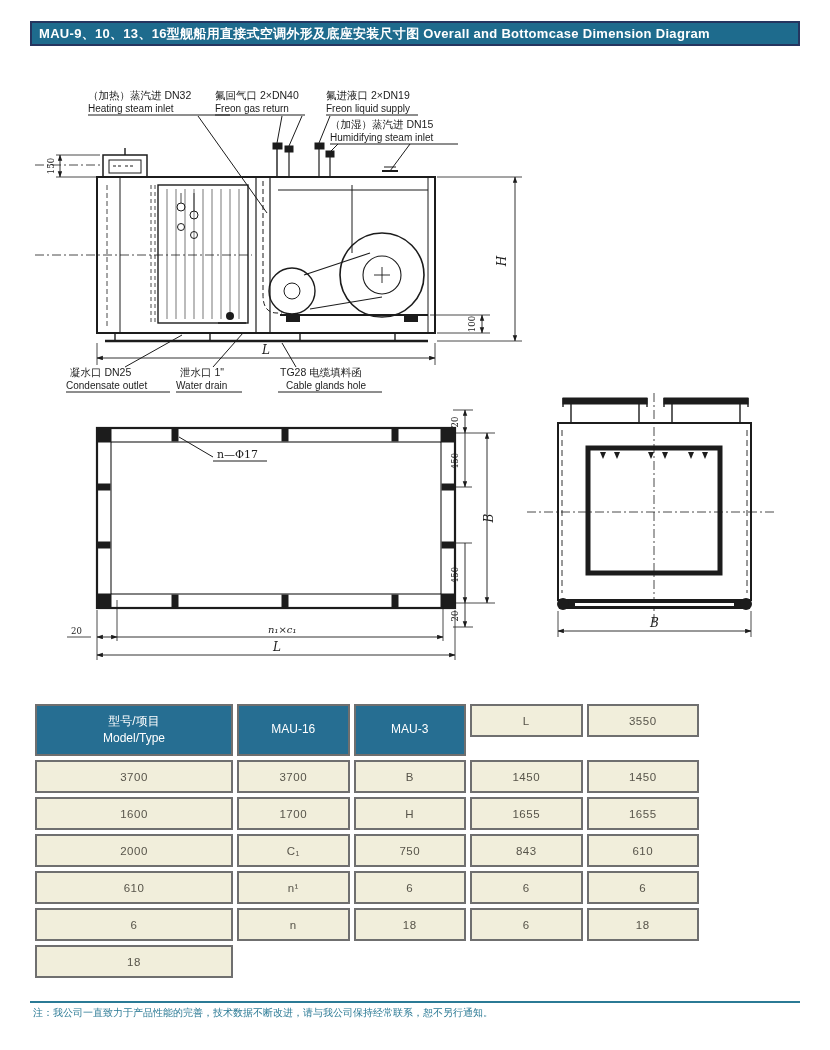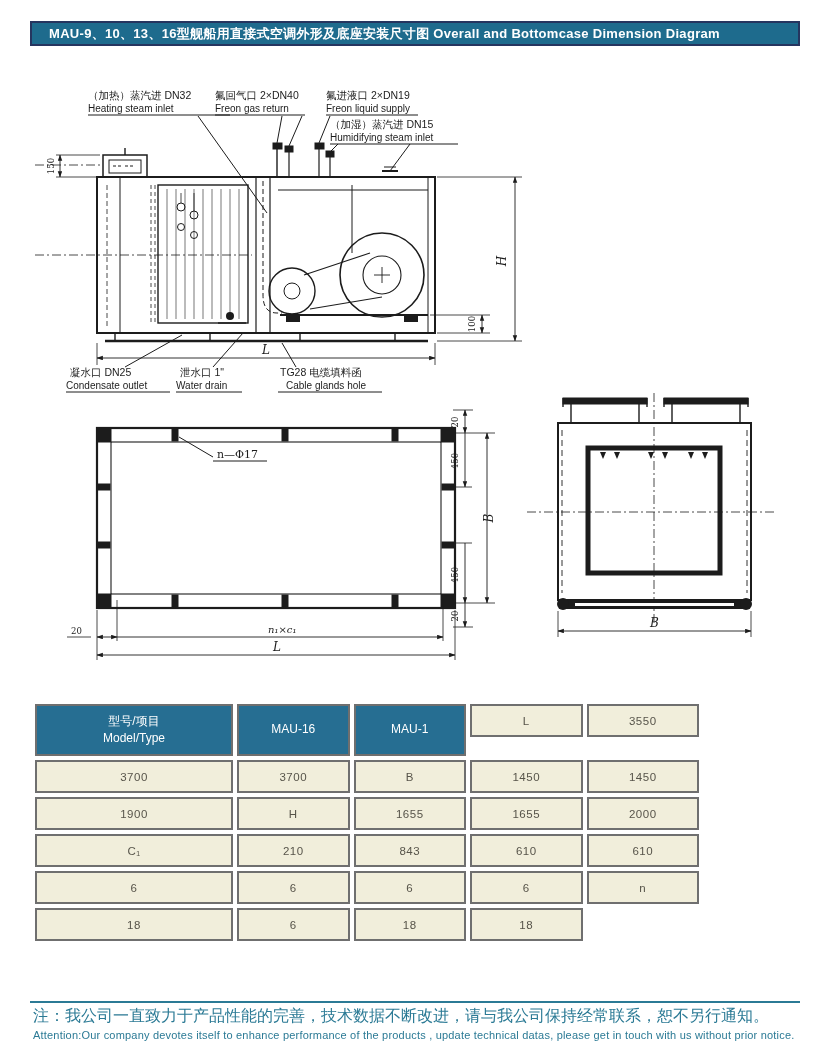--- a/index.html
+++ b/index.html
@@ -3,21 +3,21 @@
 <meta charset="utf-8">
 <style>
   html,body { margin:0; padding:0; background:#ffffff; }
   .page {
     position:relative; width:830px; height:1050px; background:#ffffff;
     font-family:"Liberation Sans","DejaVu Sans",sans-serif; overflow:hidden;
   }
   .title-bar {
     position:absolute; left:30px; top:21px; width:770px; height:25px;
     background:#1e6b8d; border:2px solid #25355f; box-sizing:border-box;
-    color:#ffffff; display:flex; align-items:center; padding-left:17px;
+    color:#ffffff; display:flex; align-items:center; padding-left:7px;
     font-size:13px; font-weight:600; letter-spacing:0.3px; white-space:nowrap;
   }
   svg.drawing { position:absolute; }
   svg text { fill:#1c1c1c; font-family:"Liberation Sans","DejaVu Sans",sans-serif; }
   svg .cn { font-size:10.5px; }
   svg .en { font-size:10px; }
   svg .dimletter { font-family:"DejaVu Serif","Liberation Serif",serif; font-style:italic; font-size:12px; }
   svg .dimnum { font-family:"DejaVu Serif","Liberation Serif",serif; font-size:8.5px; }
 
   .spec-table {
@@ -28,21 +28,21 @@
     border:2px solid #6f6f6f; box-sizing:border-box;
     display:flex; align-items:center; justify-content:center; text-align:center;
   }
   .cell.head {
     background:#266e92; color:#ffffff; height:52px;
     flex-direction:column; font-size:12px; line-height:1.45;
   }
   .cell.body { background:#f1eedb; color:#57544a; height:33px; font-size:11.5px; letter-spacing:0.5px; }
   .divider { position:absolute; left:30px; top:1001px; width:770px; height:2px; background:#2b7a95; }
   .note { position:absolute; left:33px; top:1006px; color:#2b7a95; width:780px; }
-  .note .cn-line { font-size:16px; margin-bottom:2px; }
+  .note .cn-line { font-size:10px; margin-bottom:2px; }
   .note .en-line { font-size:11px; letter-spacing:0.2px; white-space:nowrap; }
 </style>
 </head>
 <body>
 
 <div class="page">
 
   <div class="title-bar">
     <span>MAU-9、10、13、16型舰船用直接式空调外形及底座安装尺寸图 Overall and Bottomcase Dimension Diagram</span>
   </div>
@@ -306,54 +306,55 @@
     </g>
     <text class="dimletter" x="125" y="242">B</text>
   </svg>
 
   <div class="spec-table">
     <div class="cell head">
       <span>型号/项目</span>
       <span>Model/Type</span>
     </div>
     <div class="cell head">MAU-16</div>
-    <div class="cell head">MAU-1</div>
+    <div class="cell head">MAU-3</div>
 
     <div class="cell body">L</div>
     <div class="cell body">3550</div>
     <div class="cell body">3700</div>
     <div class="cell body">3700</div>
 
     <div class="cell body">B</div>
     <div class="cell body">1450</div>
     <div class="cell body">1450</div>
-    <div class="cell body">1900</div>
+    <div class="cell body">1600</div>
+    <div class="cell body">1700</div>
 
     <div class="cell body">H</div>
     <div class="cell body">1655</div>
     <div class="cell body">1655</div>
     <div class="cell body">2000</div>
 
     <div class="cell body">C₁</div>
-    <div class="cell body">210</div>
+    <div class="cell body">750</div>
     <div class="cell body">843</div>
     <div class="cell body">610</div>
     <div class="cell body">610</div>
 
+    <div class="cell body">n¹</div>
     <div class="cell body">6</div>
     <div class="cell body">6</div>
     <div class="cell body">6</div>
     <div class="cell body">6</div>
 
     <div class="cell body">n</div>
     <div class="cell body">18</div>
     <div class="cell body">6</div>
     <div class="cell body">18</div>
     <div class="cell body">18</div>
   </div>
 
   <div class="divider"></div>
   <div class="note">
     <div class="cn-line">注：我公司一直致力于产品性能的完善，技术数据不断改进，请与我公司保持经常联系，恕不另行通知。</div>
-    <div class="en-line">Attention:Our company devotes itself to enhance performance of the products , update technical datas, please get in touch with us without prior notice.</div>
   </div>
 
 </div>
 
 </body></html>

